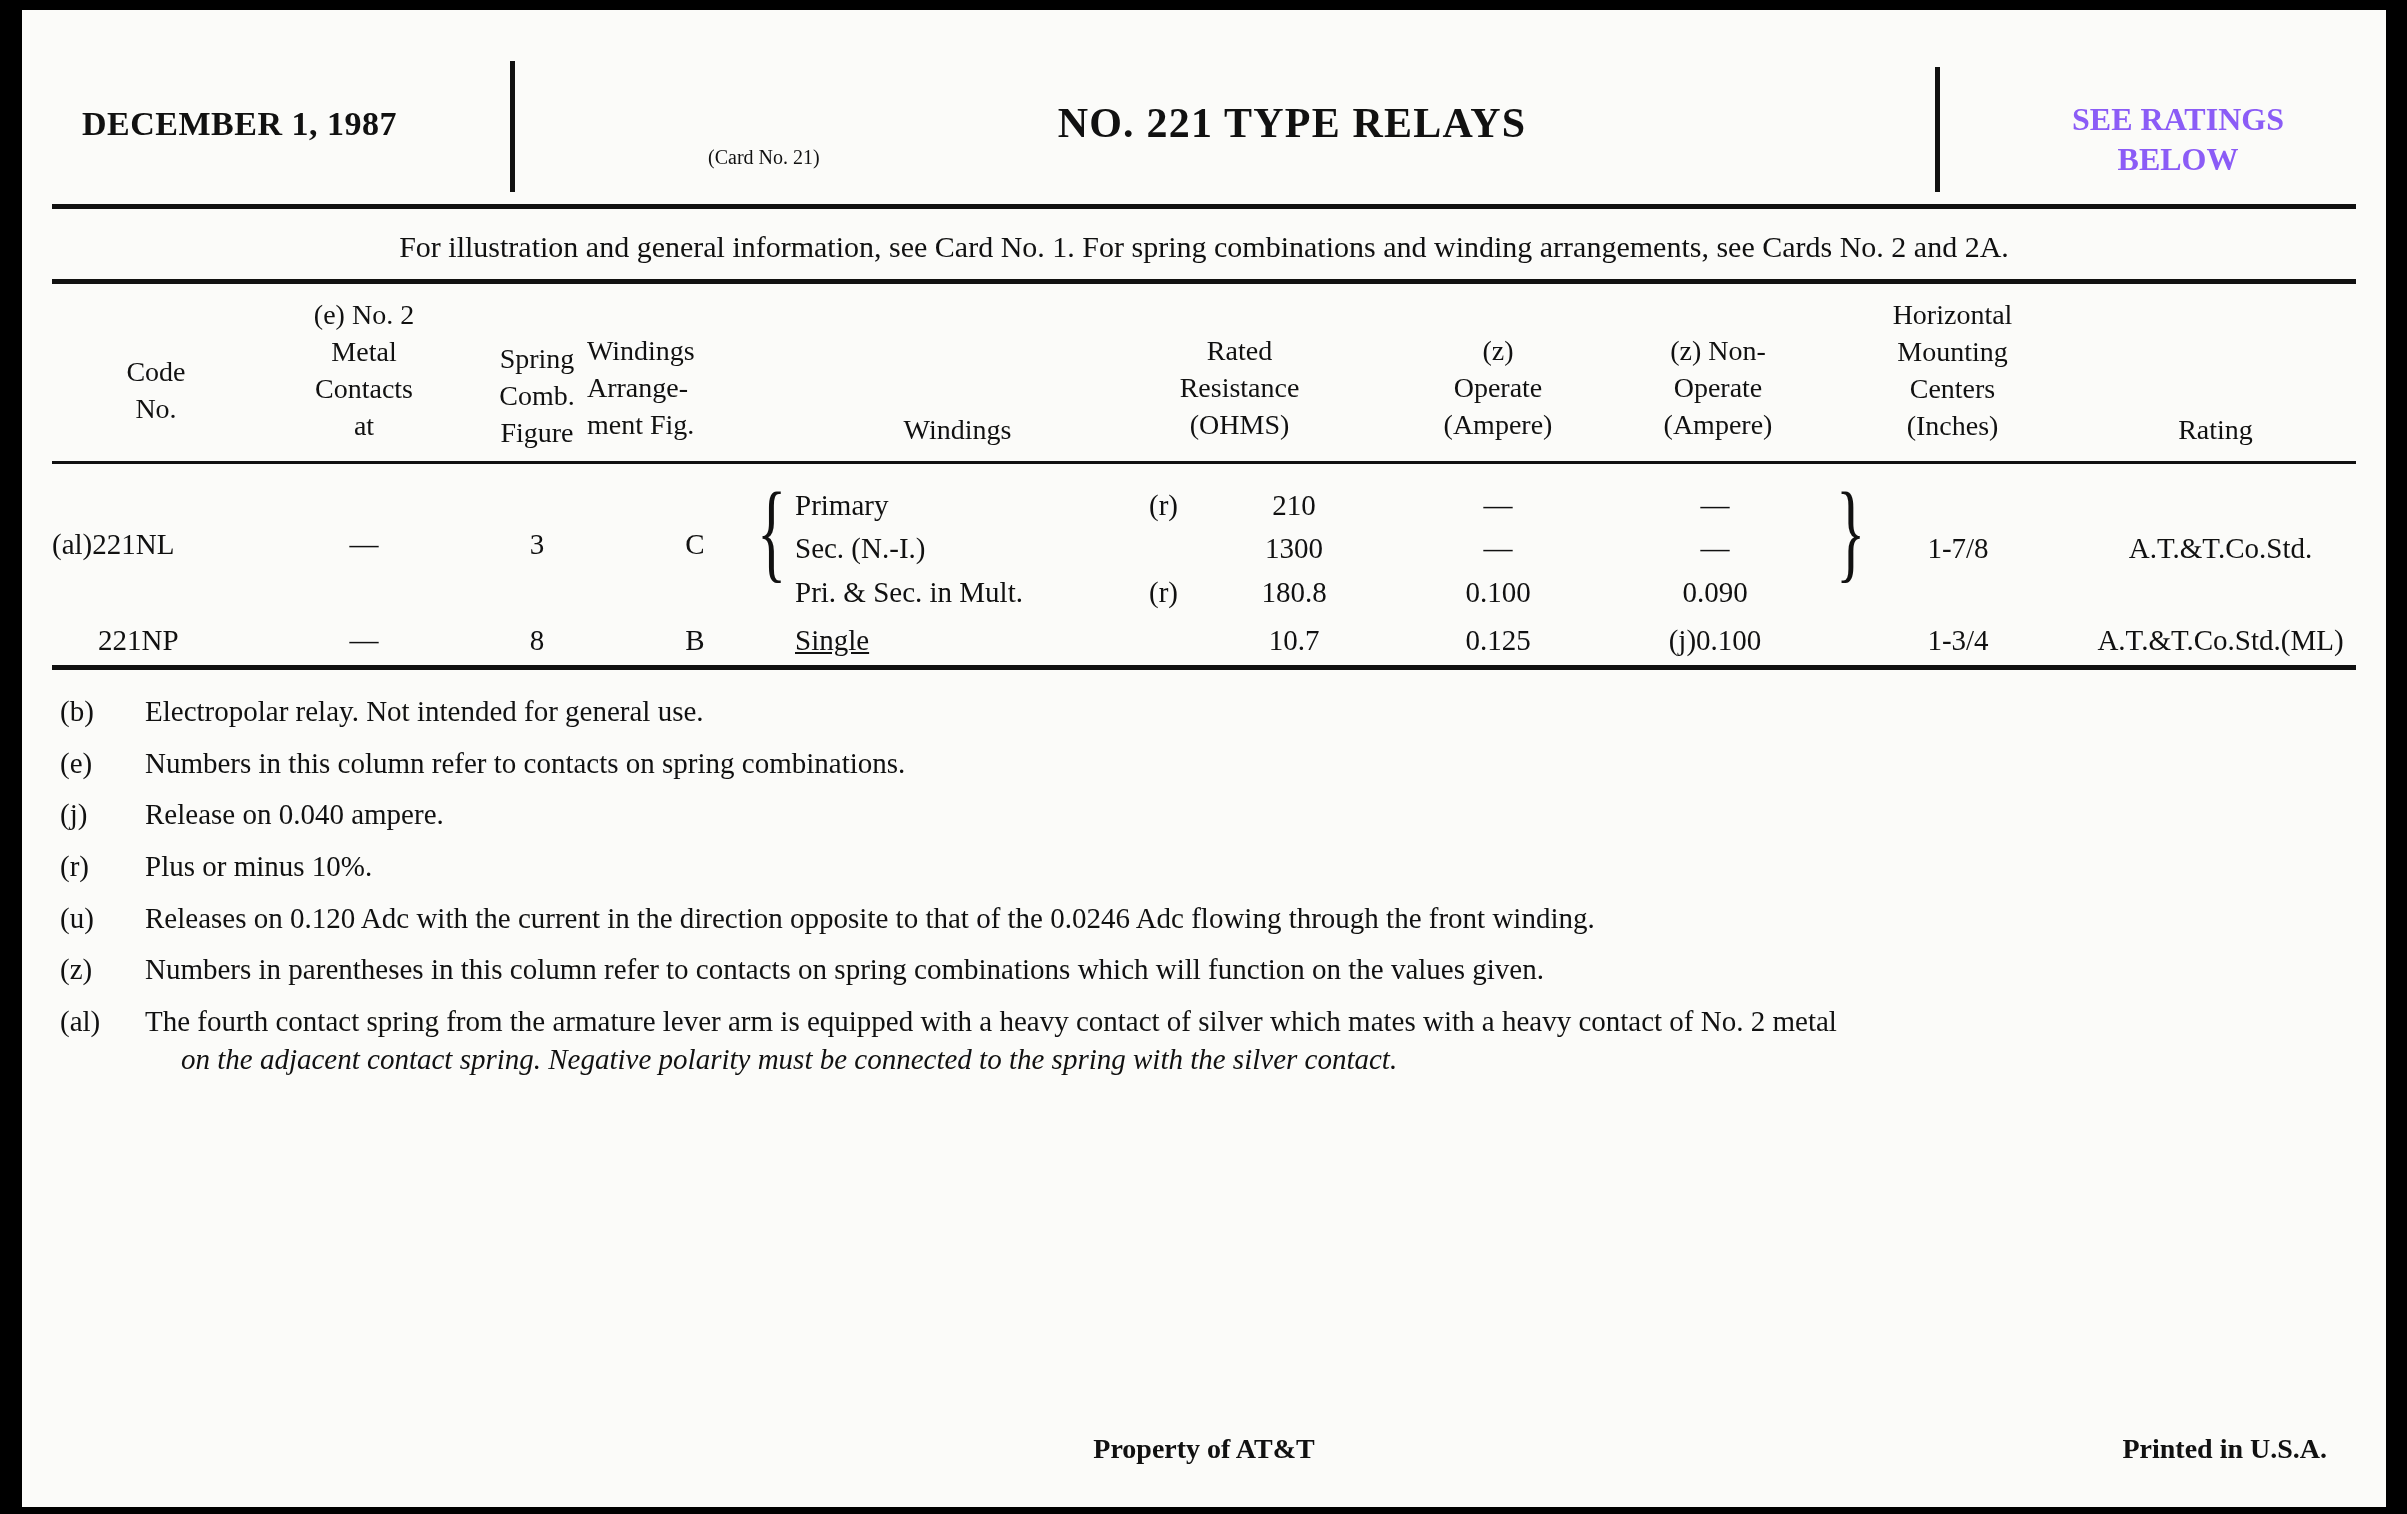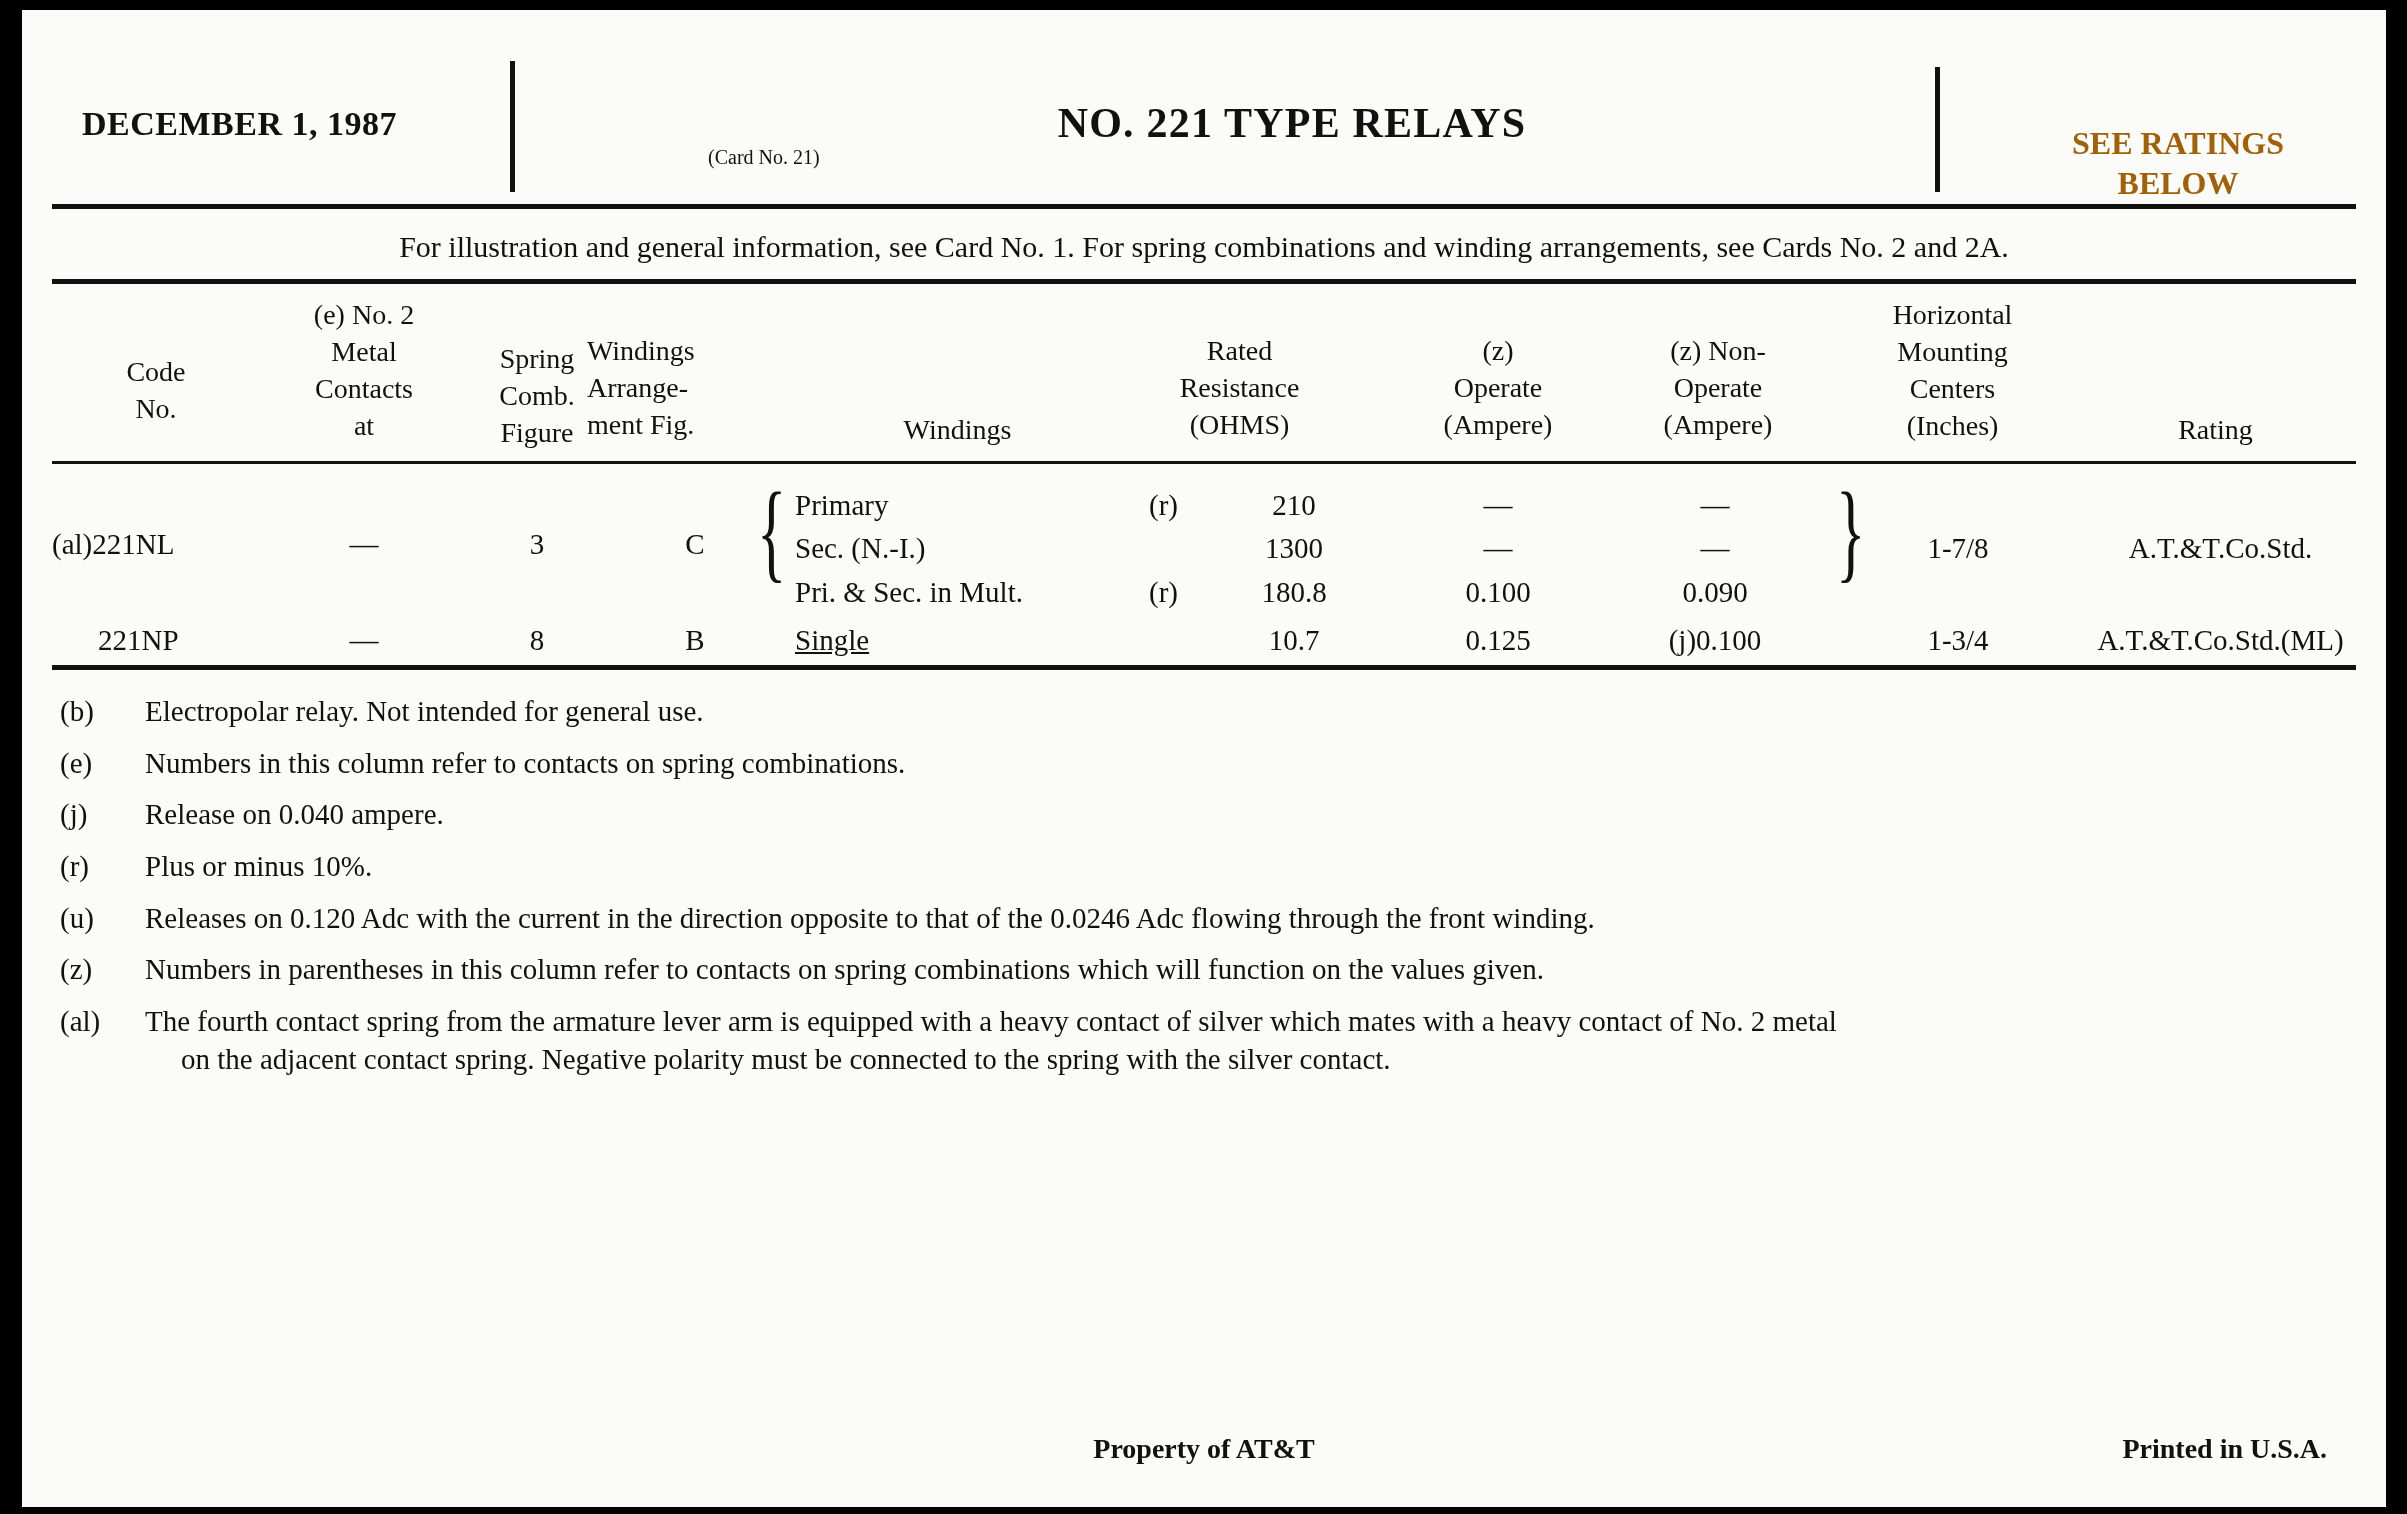--- a/index.html
+++ b/index.html
@@ -83,22 +83,21 @@
   }
   .hdr-ratings {
     position: absolute;
     left: 1881px;
     top: 89px;
     width: 446px;
     text-align: center;
     font-size: 32px;
     font-weight: bold;
     line-height: 1.25;
-    color: #a16207;
-    margin-top: 24px;
+    color: #8b5cf6;
   }
   .hdr-ratings span { display: block; }
 
   .rule-thick {
     position: absolute;
     left: 30px;
     right: 30px;
     height: 5px;
     background: #111;
   }
@@ -177,21 +176,21 @@
     padding-left: 85px;
   }
   .note .tag {
     position: absolute;
     left: 0;
     top: 0;
     width: 71px;
     text-align: left;
   }
   .note .body { display: block; }
-  .note .cont { display: block; padding-left: 36px; }
+  .note .cont { display: block; padding-left: 36px; font-style: italic; }
 
   
   .footer-left {
     position: absolute;
     left: 0;
     right: 0;
     bottom: 42px;
     text-align: center;
     font-size: 28px;
     font-weight: bold;

